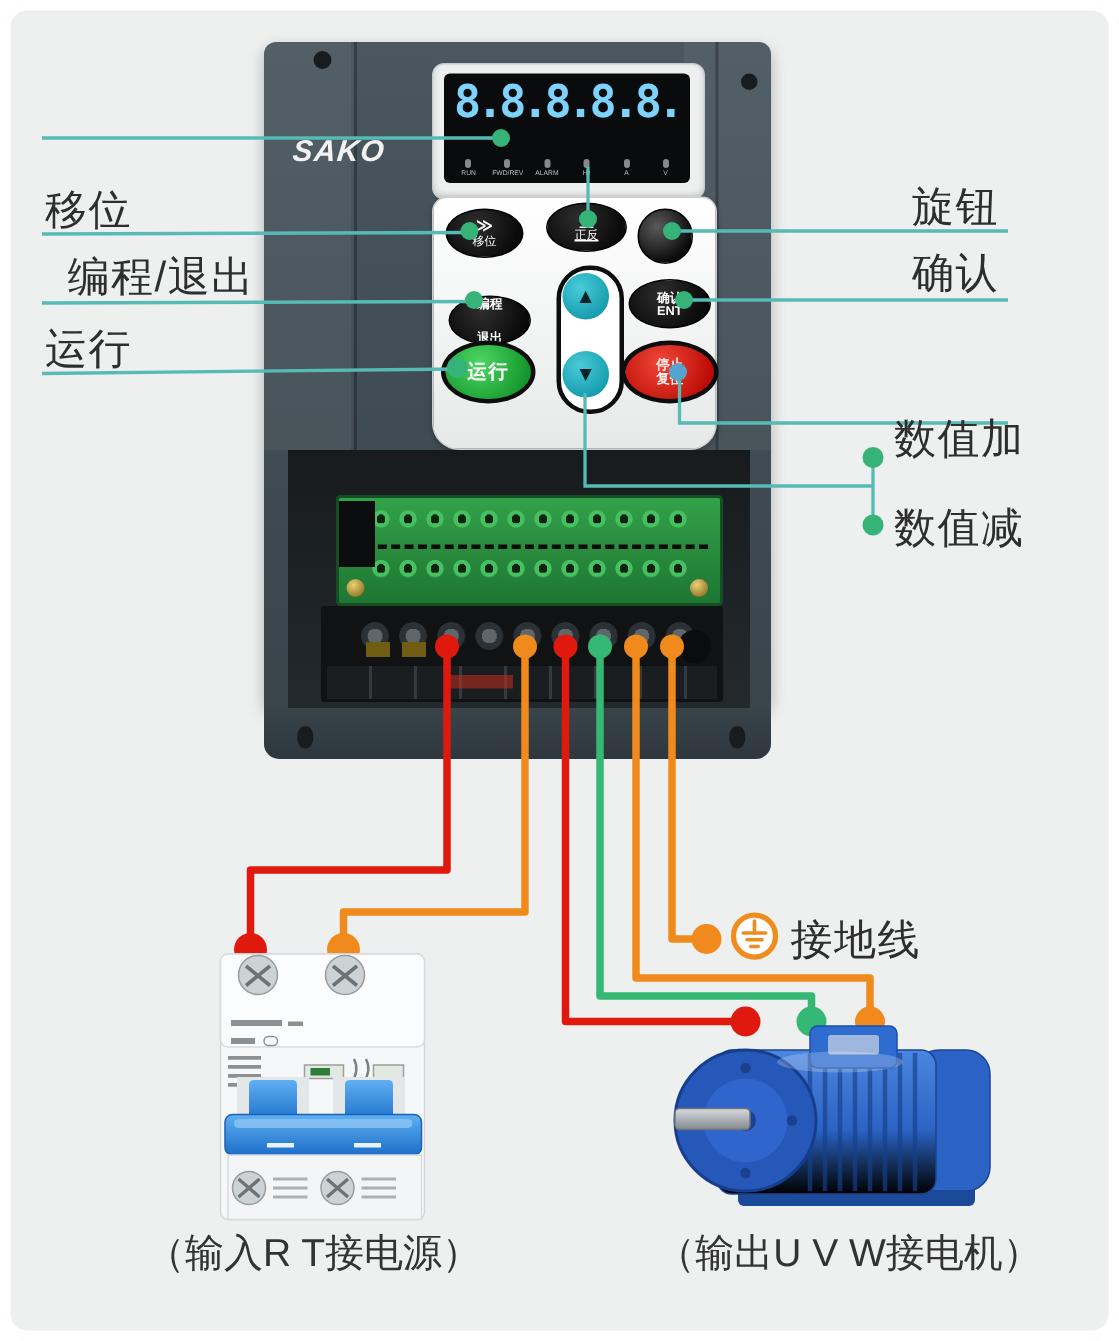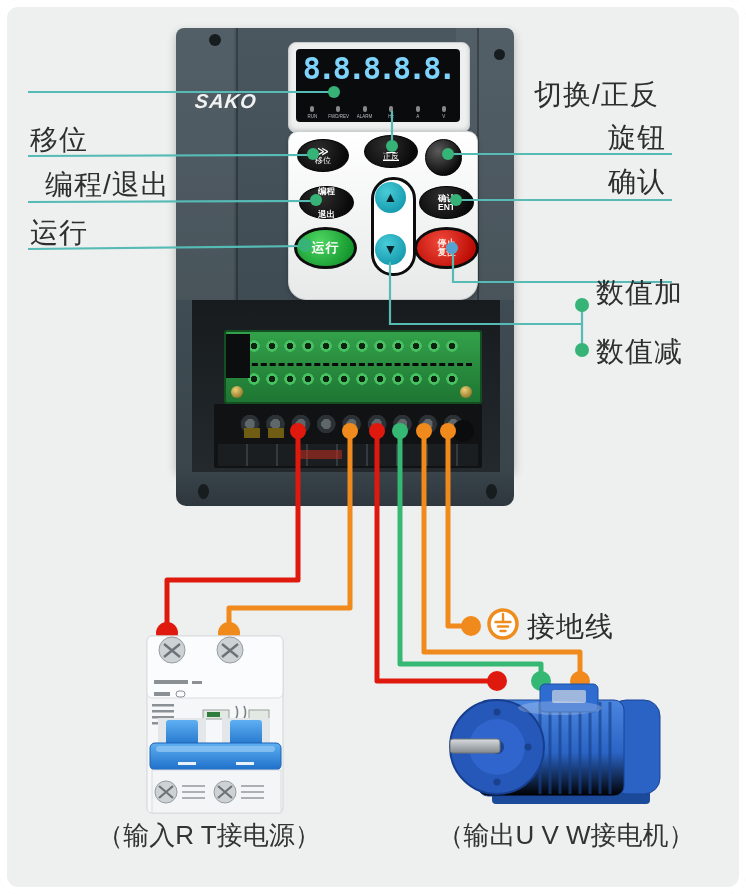--- a/index.html
+++ b/index.html
@@ -114,21 +114,21 @@
   <div class="abs keypad"></div>
   <div class="btn btn-black" style="left:297px;top:139px;width:50px;height:31px;">
     <span class="ic">≫</span>
     <span class="tx">移位</span>
   </div>
   <div class="btn btn-black" style="left:364px;top:135px;width:52px;height:31px;text-decoration:underline;">
     <span class="ic">⟲</span>
     <span class="tx">正反</span>
   </div>
   <div class="abs knob" style="left:425px;top:139px;width:35px;height:35px;"></div>
-  <div class="btn btn-black two" style="left:299px;top:186px;width:53px;height:31px;gap:14px;">
+  <div class="btn btn-black two" style="left:299px;top:197px;width:53px;height:31px;gap:14px;">
     <span class="tx">编程</span>
     <span class="tx">退出</span>
   </div>
   <div class="btn btn-black two" style="left:419px;top:186px;width:53px;height:31px;">
     <span class="tx">确认</span>
     <span class="tx">ENT</span>
   </div>
   <div class="abs capsule"></div>
   <div class="btn btn-cyan" style="left:375px;top:182px;width:31px;height:31px;">
     <span>▲</span>
@@ -303,21 +303,20 @@
           <circle cx="528" cy="747" r="3.5"></circle>
         </g>
       <rect x="450" y="739" width="50" height="14" rx="3" fill="url(#shaftGrad)" stroke="#6e7478"></rect>
       <ellipse cx="560" cy="708" rx="42" ry="7" fill="#ffffff" opacity=".22"></ellipse>
     </g>
   </svg>
 
   <div class="callout" style="left:30px;top:121px;">移位</div>
   <div class="callout" style="left:30px;top:166px;margin-left:15px;">编程/退出</div>
   <div class="callout" style="left:30px;top:214px;">运行</div>
-  <div class="callout" style="left:534px;top:76px;">切换/正反</div>
   <div class="callout" style="left:608px;top:119px;">旋钮</div>
   <div class="callout" style="left:608px;top:163px;">确认</div>
   <div class="callout" style="left:596px;top:274px;">数值加</div>
   <div class="callout" style="left:596px;top:333px;">数值减</div>
   <div class="callout" style="left:527px;top:608px;">接地线</div>
 
   <div class="caption" style="left:78px;top:818px;width:262px;">（输入R T接电源）</div>
   <div class="caption" style="left:418px;top:818px;width:296px;">（输出U V W接电机）</div>
 
 </div>

